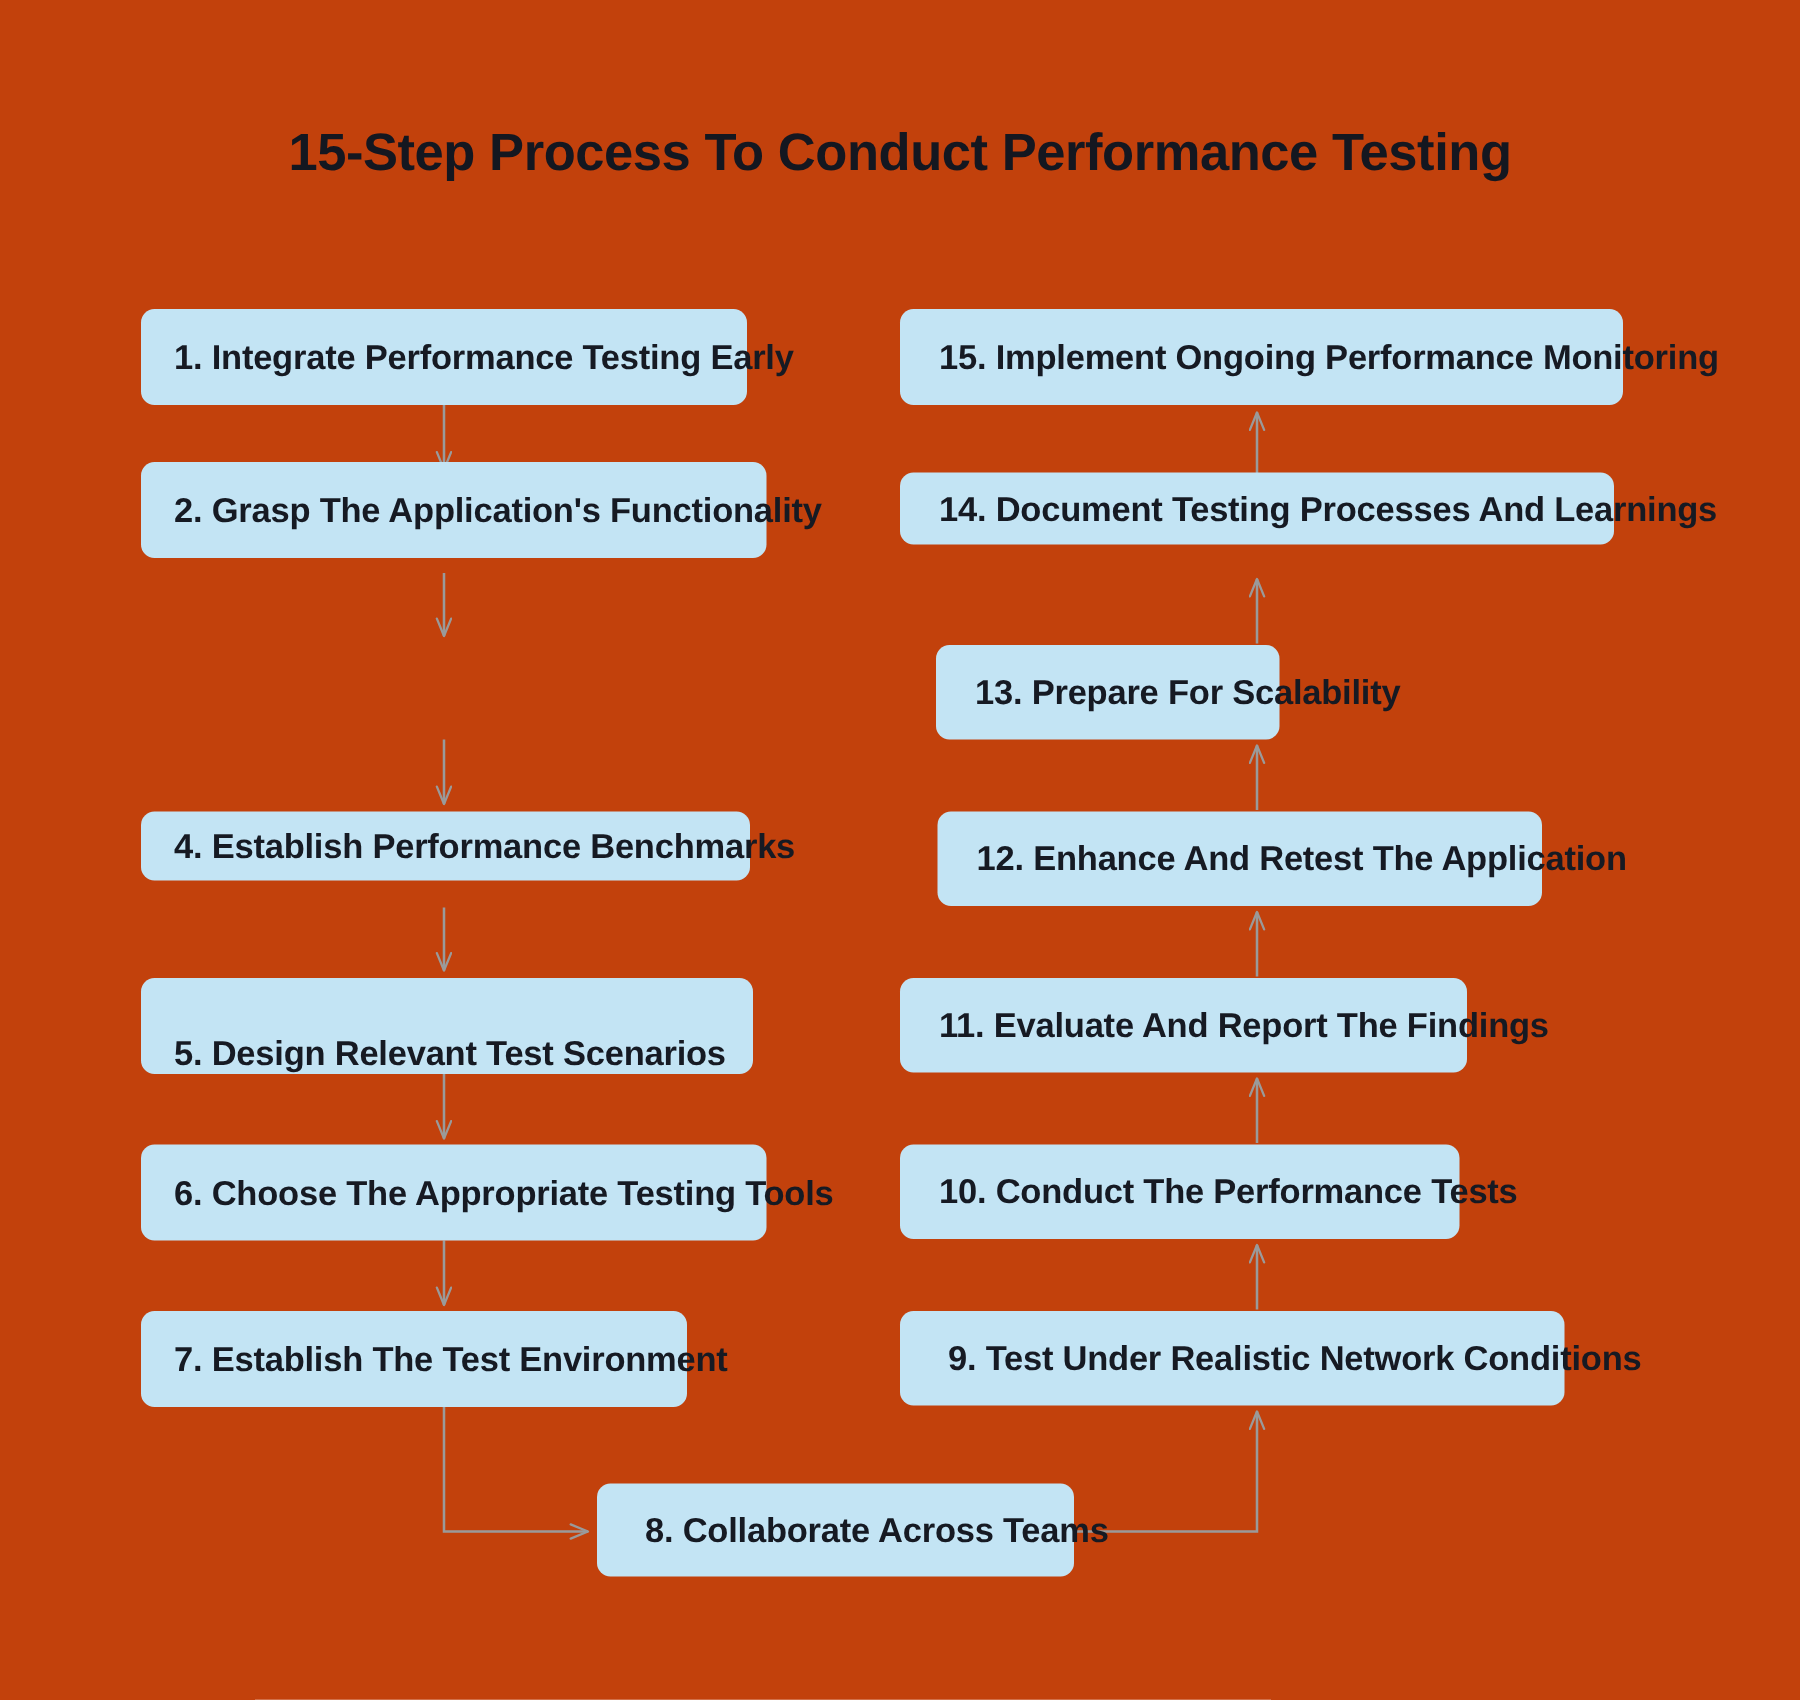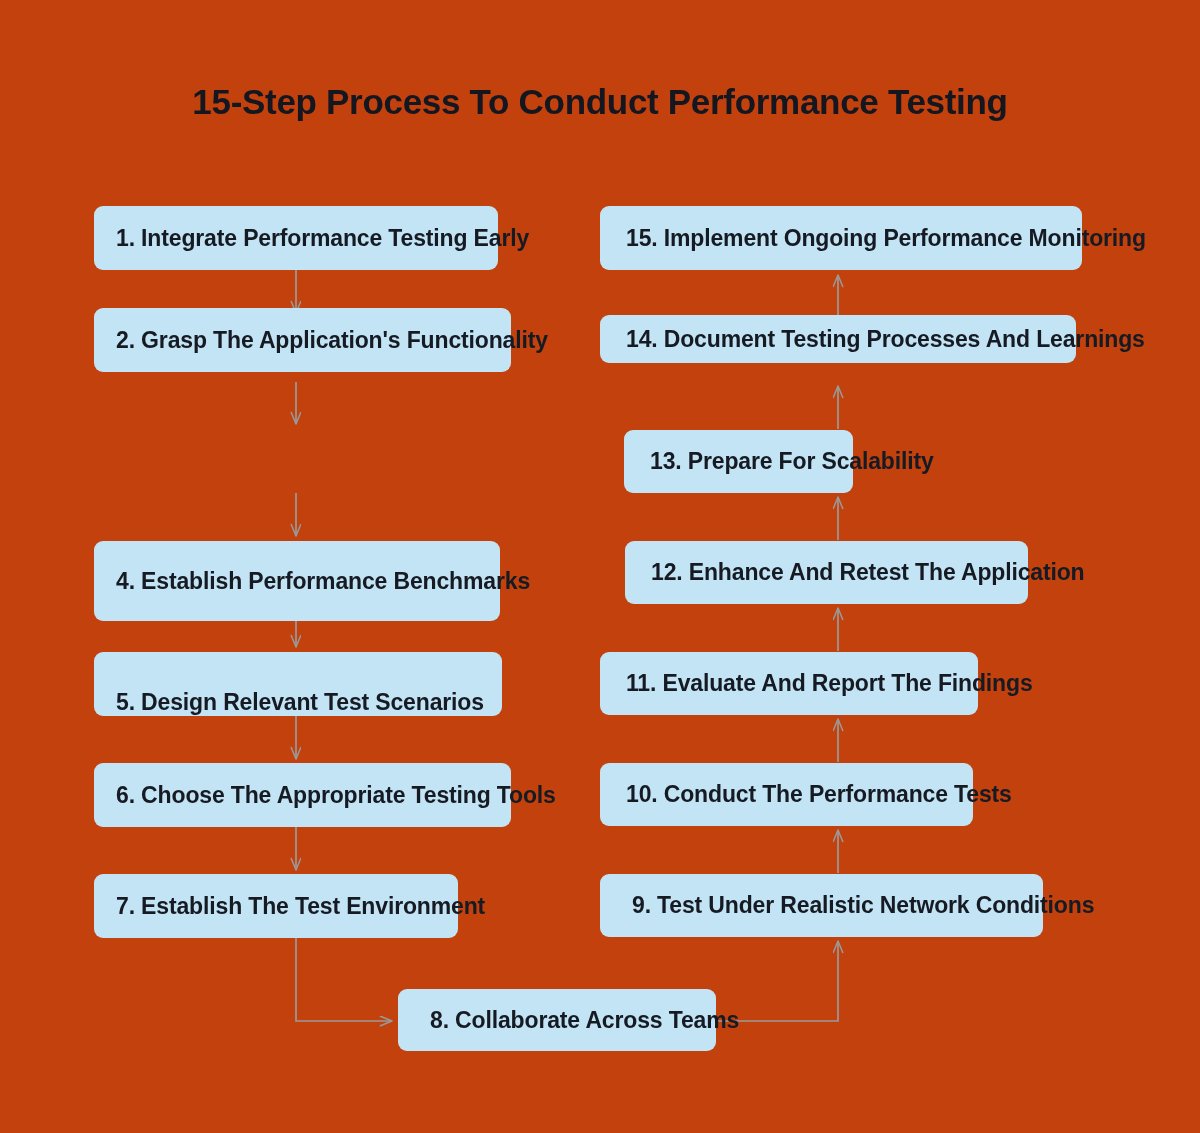--- a/index.html
+++ b/index.html
@@ -95,21 +95,21 @@
       <line x1="838" y1="318" x2="838" y2="275" marker-end="url(#ah)"></line>
     </g>
   </svg>
 
   <div class="node pad-b" style="left:94px; top:206px; width:404px; height:64px;">
     <span class="lbl">1. Integrate Performance Testing Early</span>
   </div>
   <div class="node pad-b" style="left:94px; top:308px; width:417px; height:64px;">
     <span class="lbl">2. Grasp The Application's Functionality</span>
   </div>
-  <div class="node pad-b" style="left:94px; top:541px; width:406px; height:80px;">
+  <div class="node pad-b" style="left:94px; top:541px; width:406px; height:46px;">
     <span class="lbl">4.  Establish Performance Benchmarks</span>
   </div>
   <div class="node pad-b" style="left:94px; top:652px; width:408px; height:64px;align-items:flex-end;">
     <span class="lbl">5. Design Relevant Test Scenarios</span>
   </div>
   <div class="node pad-b" style="left:94px; top:763px; width:417px; height:64px;text-align:right;">
     <span class="lbl">6. Choose The Appropriate Testing Tools</span>
   </div>
   <div class="node pad-b" style="left:94px; top:874px; width:364px; height:64px;">
     <span class="lbl">7. Establish The Test Environment</span>

